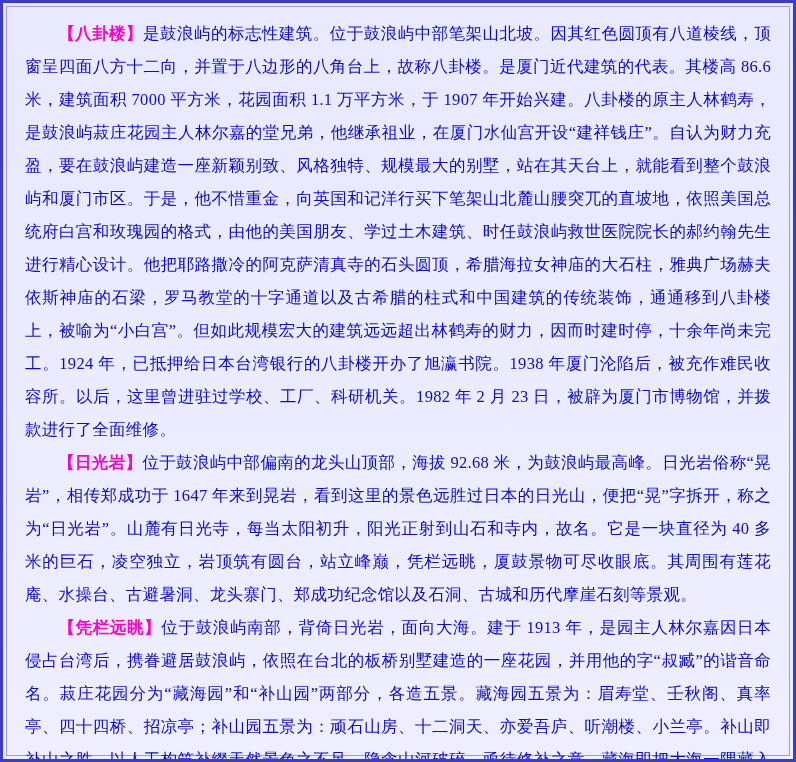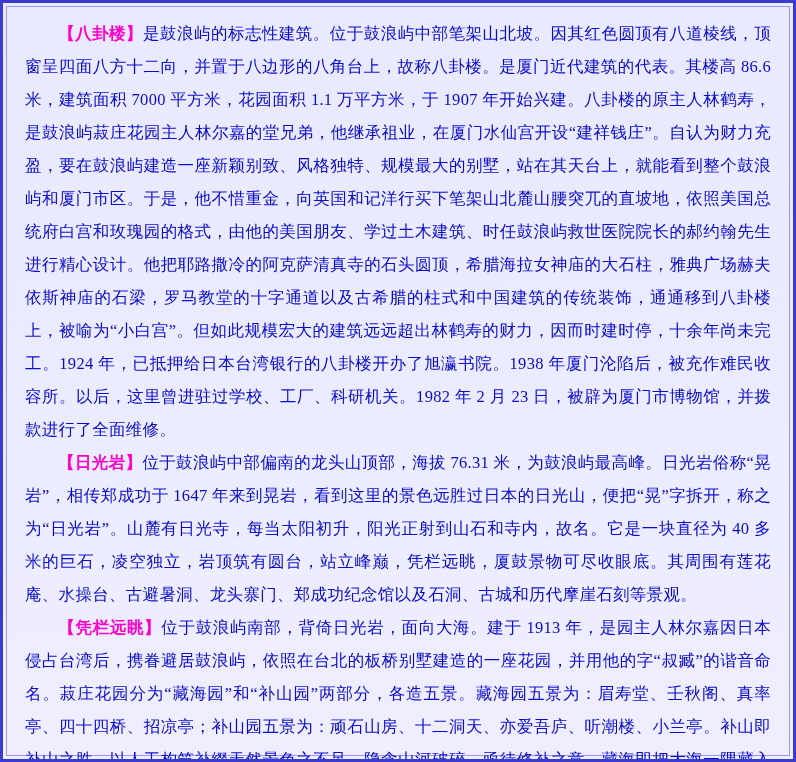--- a/index.html
+++ b/index.html
@@ -60,21 +60,21 @@
 
 <div class="page">
   <div class="inner-border"></div>
   <div class="content">
 
     <p class="para">
       <span class="indent"></span><span class="heading">【八卦楼】</span><span>是鼓浪屿的标志性建筑。位于鼓浪屿中部笔架山北坡。因其红色圆顶有八道棱线，顶窗呈四面八方十二向，并置于八边形的八角台上，故称八卦楼。是厦门近代建筑的代表。其楼高 86.6 米，建筑面积 7000 平方米，花园面积 1.1 万平方米，于 1907 年开始兴建。八卦楼的原主人林鹤寿，是鼓浪屿菽庄花园主人林尔嘉的堂兄弟，他继承祖业，在厦门水仙宫开设“建祥钱庄”。自认为财力充盈，要在鼓浪屿建造一座新颖别致、风格独特、规模最大的别墅，站在其天台上，就能看到整个鼓浪屿和厦门市区。于是，他不惜重金，向英国和记洋行买下笔架山北麓山腰突兀的直坡地，依照美国总统府白宫和玫瑰园的格式，由他的美国朋友、学过土木建筑、时任鼓浪屿救世医院院长的郝约翰先生进行精心设计。他把耶路撒冷的阿克萨清真寺的石头圆顶，希腊海拉女神庙的大石柱，雅典广场赫夫依斯神庙的石梁，罗马教堂的十字通道以及古希腊的柱式和中国建筑的传统装饰，通通移到八卦楼上，被喻为“小白宫”。但如此规模宏大的建筑远远超出林鹤寿的财力，因而时建时停，十余年尚未完工。1924 年，已抵押给日本台湾银行的八卦楼开办了旭瀛书院。1938 年厦门沦陷后，被充作难民收容所。以后，这里曾进驻过学校、工厂、科研机关。1982 年 2 月 23 日，被辟为厦门市博物馆，并拨款进行了全面维修。</span>
     </p>
 
     <p class="para">
-      <span class="indent"></span><span class="heading">【日光岩】</span><span>位于鼓浪屿中部偏南的龙头山顶部，海拔 76.31 米，为鼓浪屿最高峰。日光岩俗称“晃岩”，相传郑成功于 1647 年来到晃岩，看到这里的景色远胜过日本的日光山，便把“晃”字拆开，称之为“日光岩”。山麓有日光寺，每当太阳初升，阳光正射到山石和寺内，故名。它是一块直径为 40 多米的巨石，凌空独立，岩顶筑有圆台，站立峰巅，凭栏远眺，厦鼓景物可尽收眼底。其周围有莲花庵、水操台、古避暑洞、龙头寨门、郑成功纪念馆以及石洞、古城和历代摩崖石刻等景观。</span>
+      <span class="indent"></span><span class="heading">【日光岩】</span><span>位于鼓浪屿中部偏南的龙头山顶部，海拔 92.68 米，为鼓浪屿最高峰。日光岩俗称“晃岩”，相传郑成功于 1647 年来到晃岩，看到这里的景色远胜过日本的日光山，便把“晃”字拆开，称之为“日光岩”。山麓有日光寺，每当太阳初升，阳光正射到山石和寺内，故名。它是一块直径为 40 多米的巨石，凌空独立，岩顶筑有圆台，站立峰巅，凭栏远眺，厦鼓景物可尽收眼底。其周围有莲花庵、水操台、古避暑洞、龙头寨门、郑成功纪念馆以及石洞、古城和历代摩崖石刻等景观。</span>
     </p>
 
     <p class="para">
       <span class="indent"></span><span class="heading">【凭栏远眺】</span><span>位于鼓浪屿南部，背倚日光岩，面向大海。建于 1913 年，是园主人林尔嘉因日本侵占台湾后，携眷避居鼓浪屿，依照在台北的板桥别墅建造的一座花园，并用他的字“叔臧”的谐音命名。菽庄花园分为“藏海园”和“补山园”两部分，各造五景。藏海园五景为：眉寿堂、壬秋阁、真率亭、四十四桥、招凉亭；补山园五景为：顽石山房、十二洞天、亦爱吾庐、听潮楼、小兰亭。补山即补山之胜，以人工构筑补缀天然景色之不足，隐含山河破碎，亟待修补之意。藏海即把大海一隅藏入园中，隐含把山河揽入祖国怀抱，切莫再任人宰割的意思。以后又陆续修建了小板桥、渡月亭、千波亭、熙春亭、茅亭、伞亭等。2000 年，“菽庄藏海”被评为厦门新二十名景之一。</span>
     </p>
 
   </div>
 </div>
 
 </body></html>

